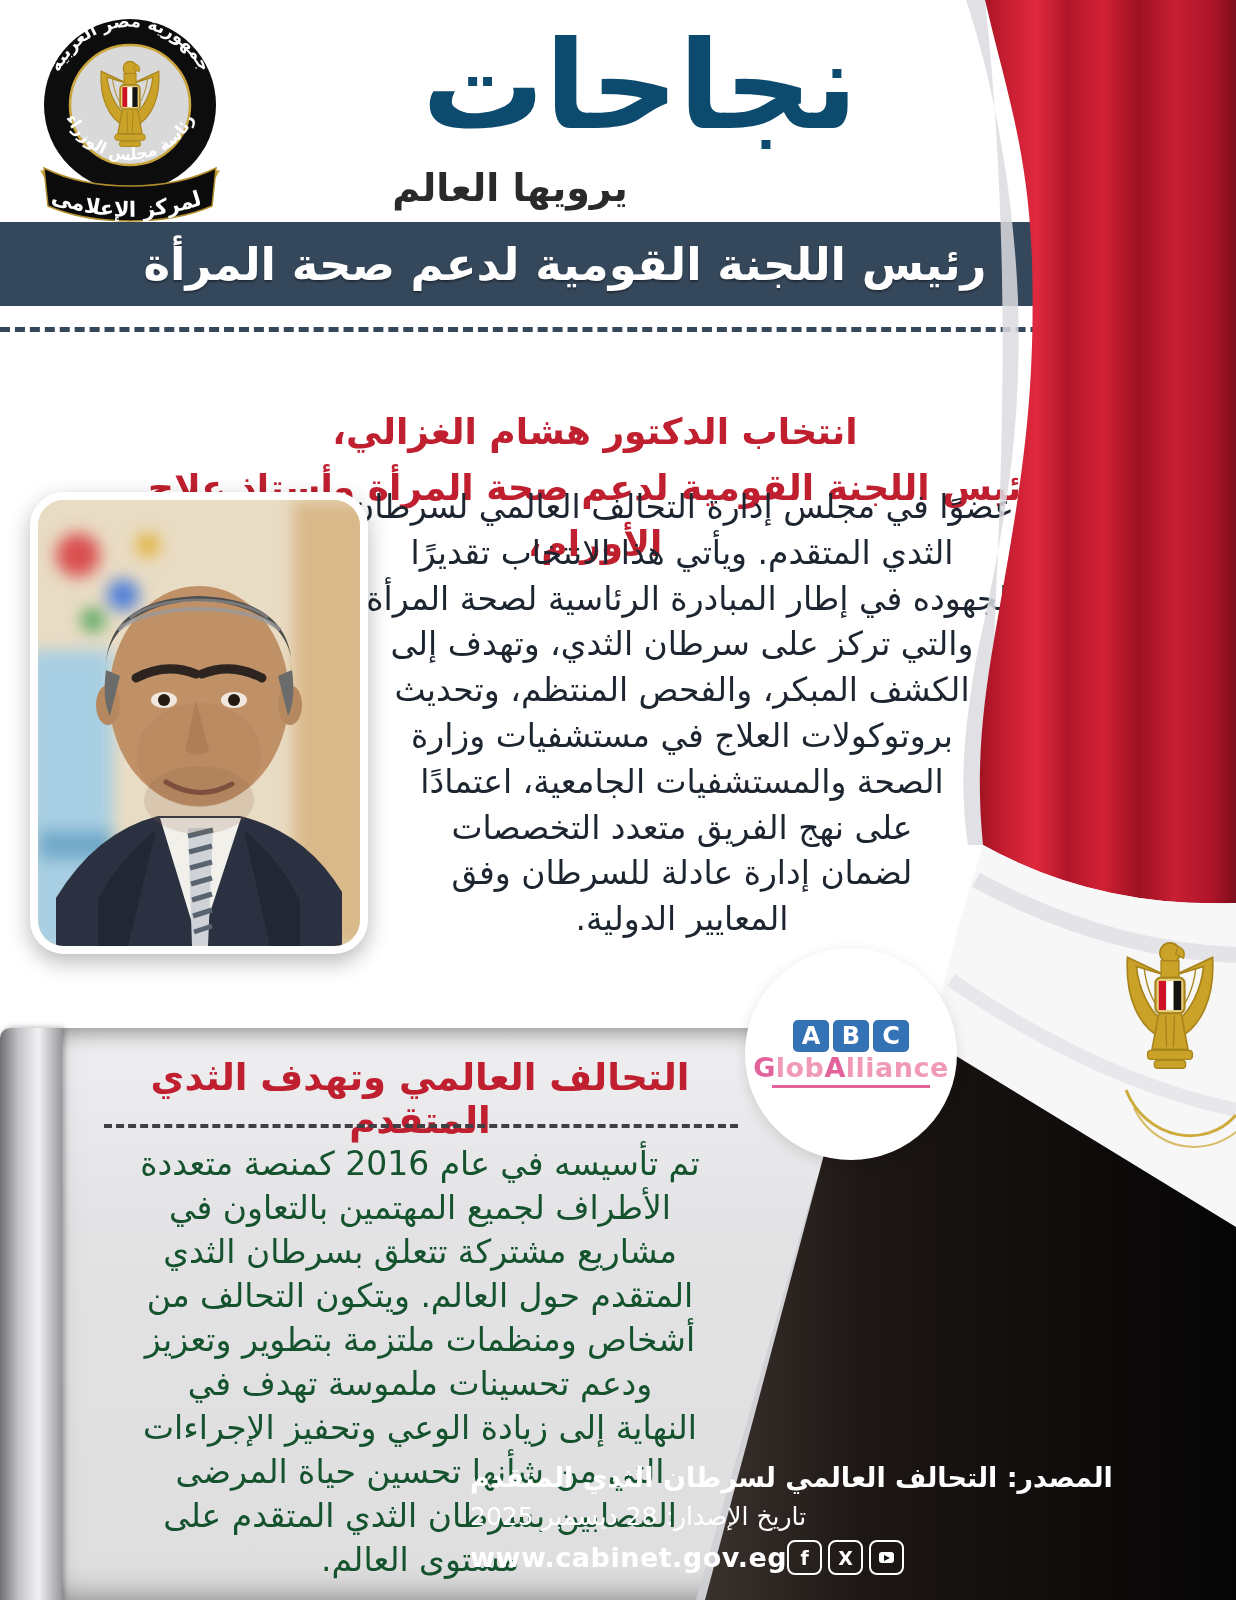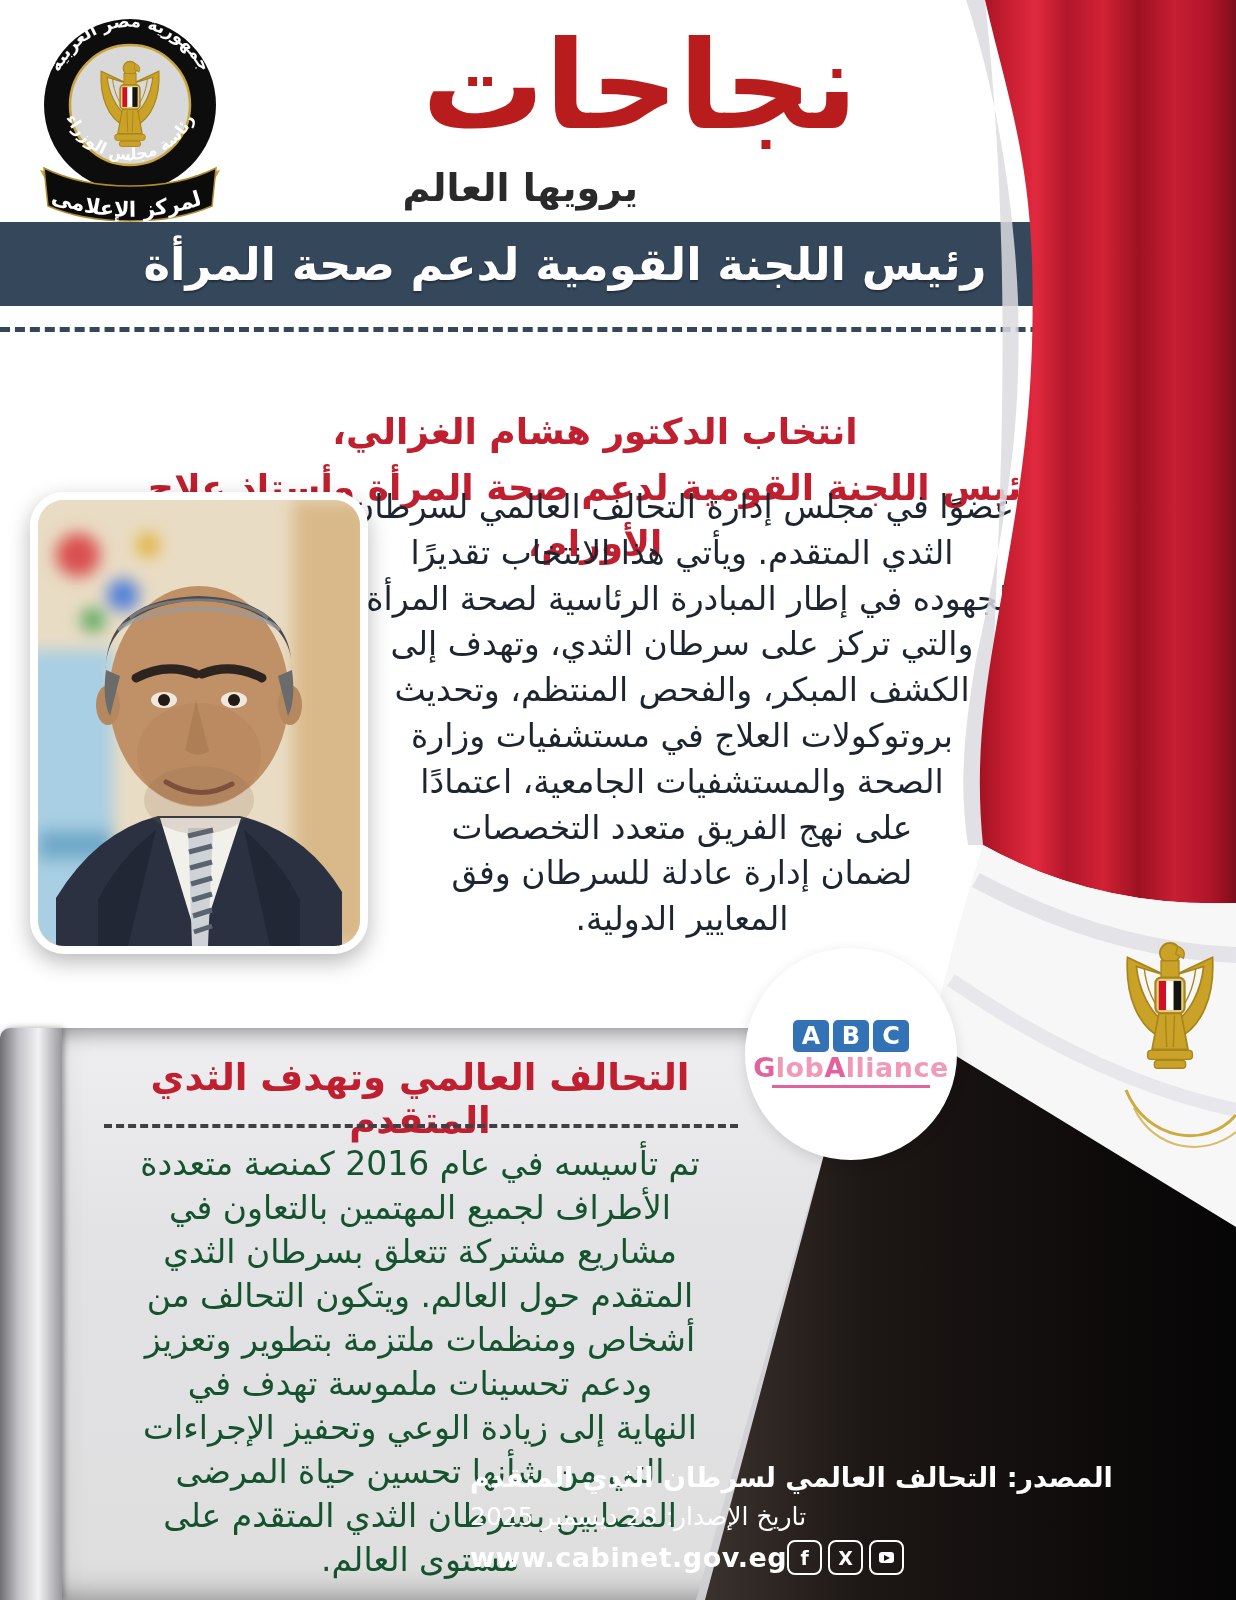--- a/index.html
+++ b/index.html
@@ -3,22 +3,22 @@
 <meta charset="utf-8">
 <style>
   html,body{margin:0;padding:0;}
   body{width:1236px;height:1600px;background:#ffffff;overflow:hidden;
        font-family:"DejaVu Sans",sans-serif;position:relative;}
   .abs{position:absolute;}
 
   
   #gov-logo{left:30px;top:10px;width:200px;height:218px;z-index:2;}
   #main-title{left:395px;top:6px;width:490px;text-align:center;z-index:2;
-    font-size:122px;font-weight:bold;color:#b91c1c;line-height:160px;direction:rtl;}
-  #sub-title{left:382px;top:166px;width:256px;text-align:right;z-index:2;
+    font-size:122px;font-weight:bold;color:#0c4a6e;line-height:160px;direction:rtl;}
+  #sub-title{left:382px;top:166px;width:256px;text-align:center;z-index:2;
     font-size:38px;font-weight:600;color:#2a2a2a;direction:rtl;}
 
   
   .stitch{left:0;width:1160px;height:0;border-top:5px dashed #35475a;z-index:1;}
   #stitch-top{top:230px;} #stitch-bottom{top:327px;}
   #ribbon-banner{left:0;top:222px;width:1130px;height:84px;background:#35475a;z-index:1;
      display:flex;align-items:center;justify-content:center;}
   #ribbon-banner .txt{font-size:45px;font-weight:bold;color:#ffffff;direction:rtl;
      width:1040px;text-align:center;text-shadow:0 2px 2px rgba(0,0,0,.35);}
 

